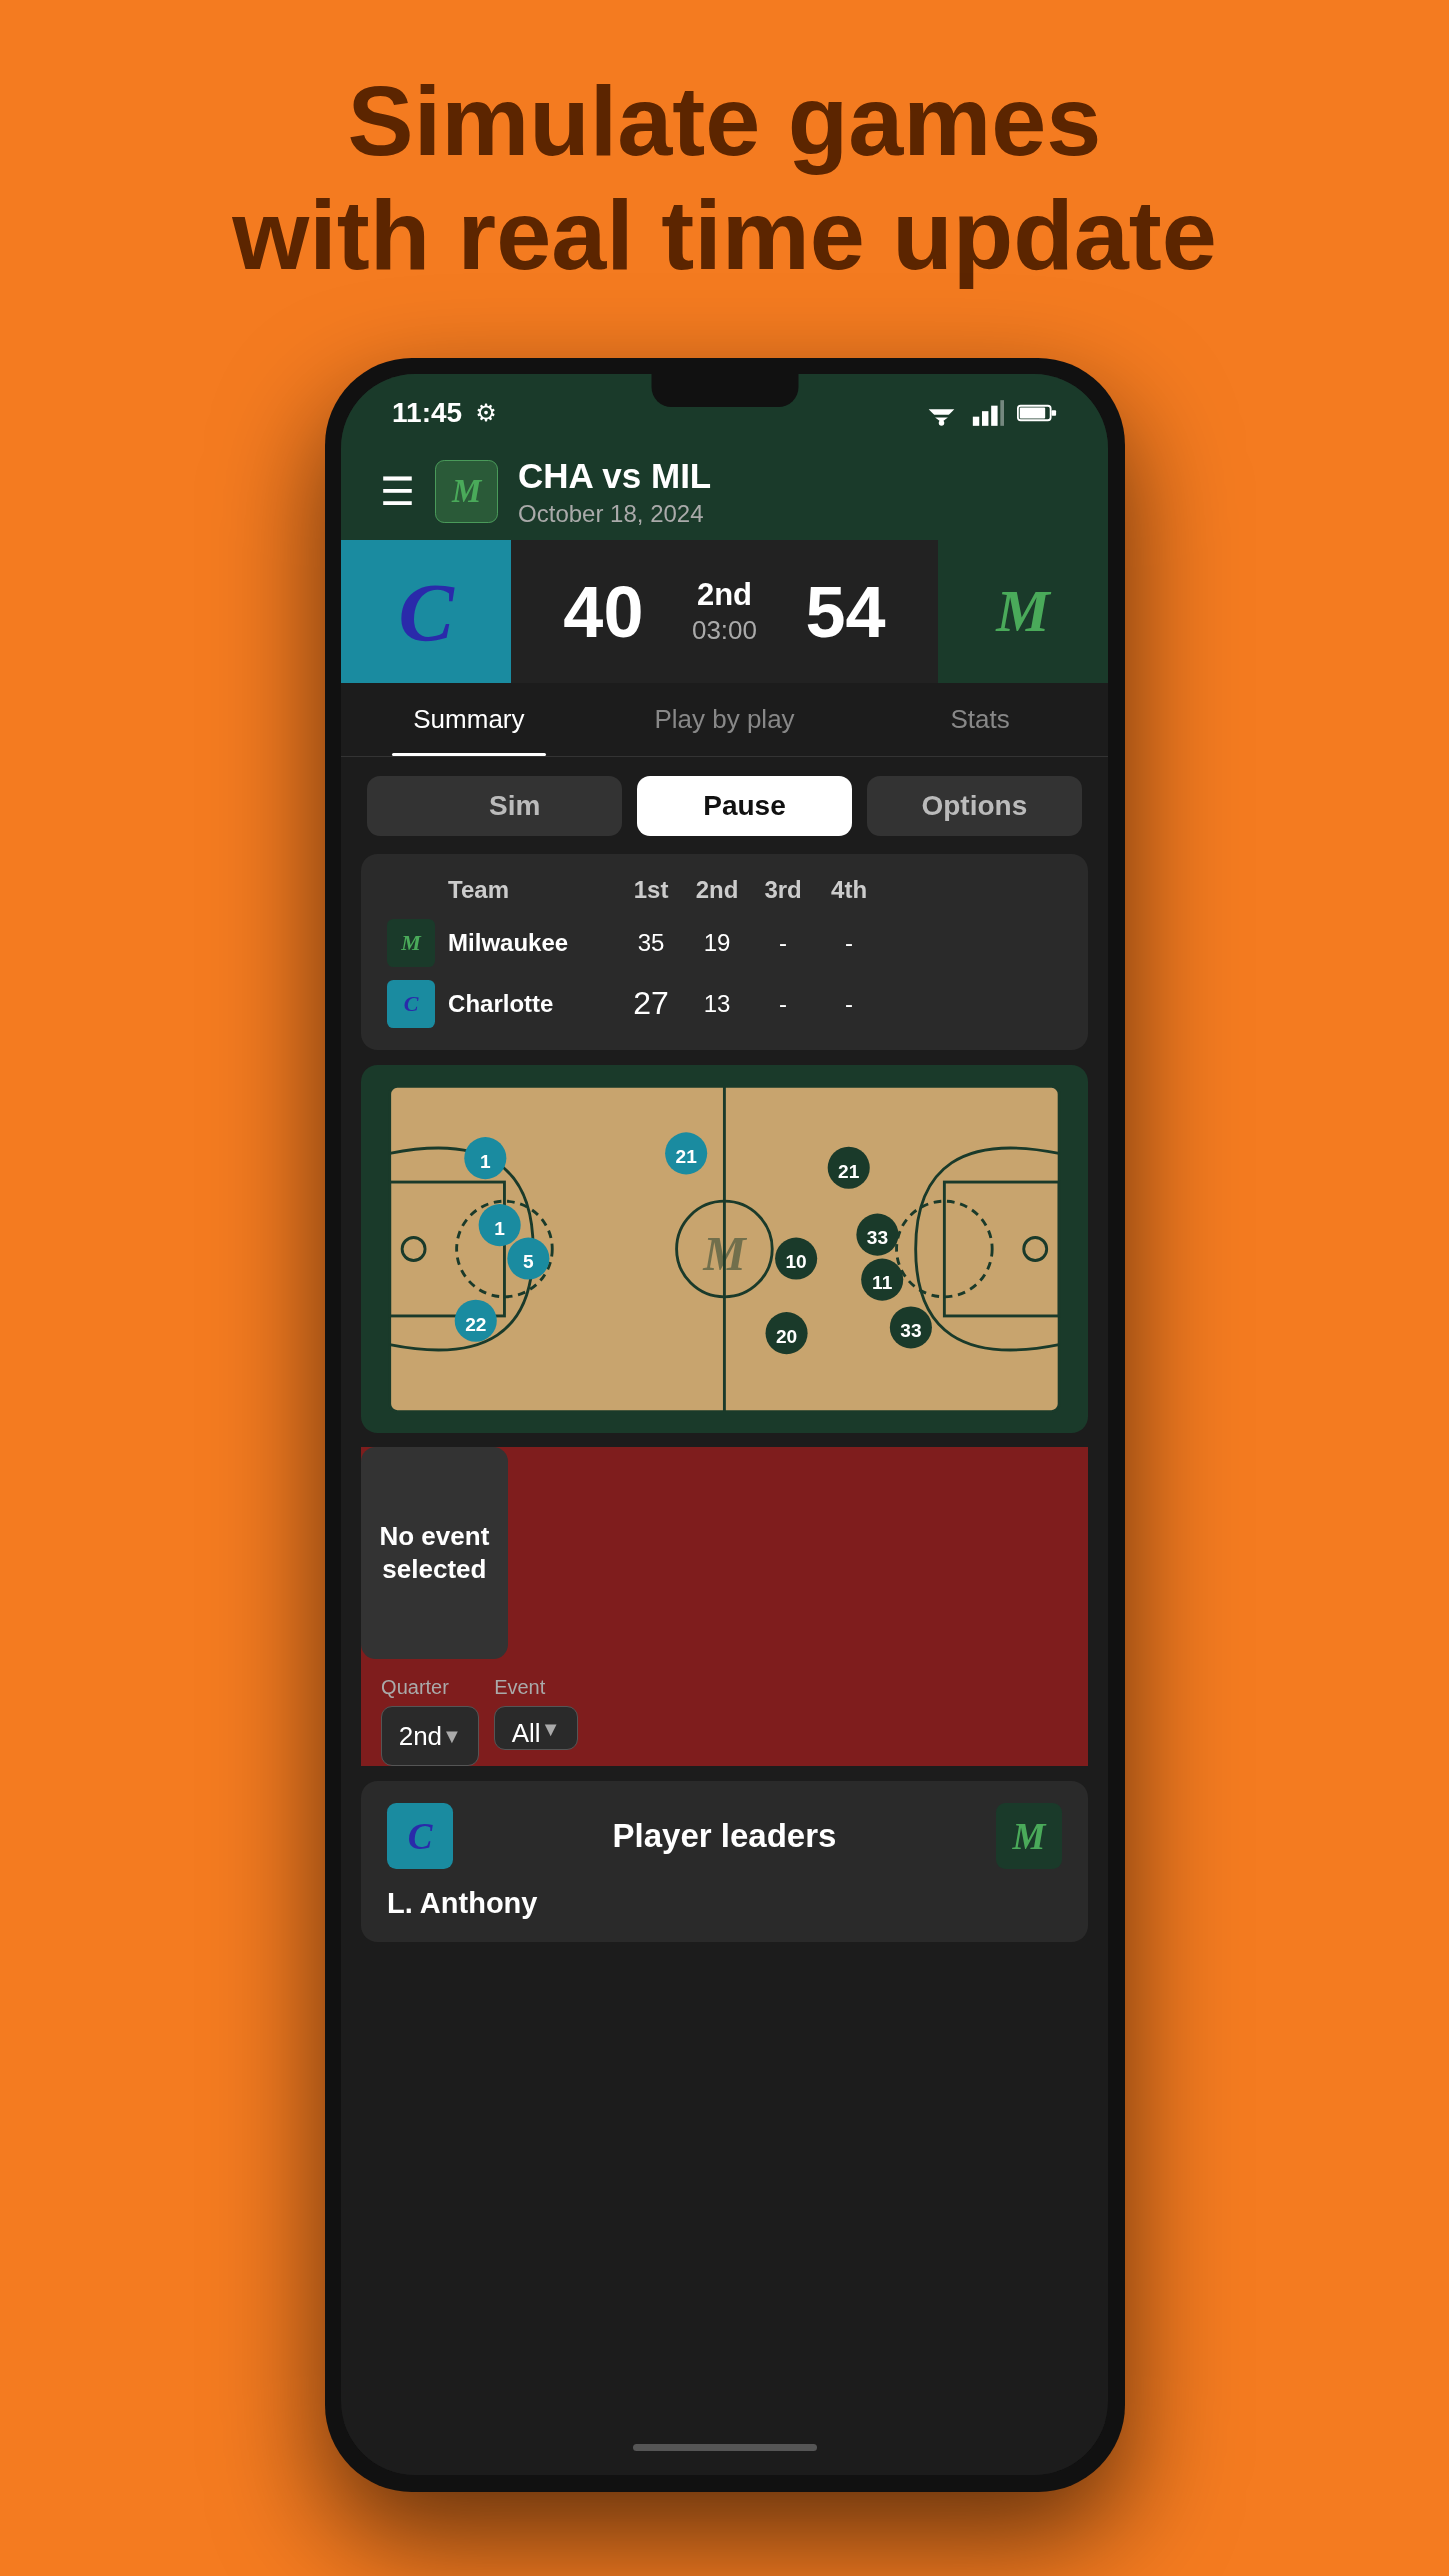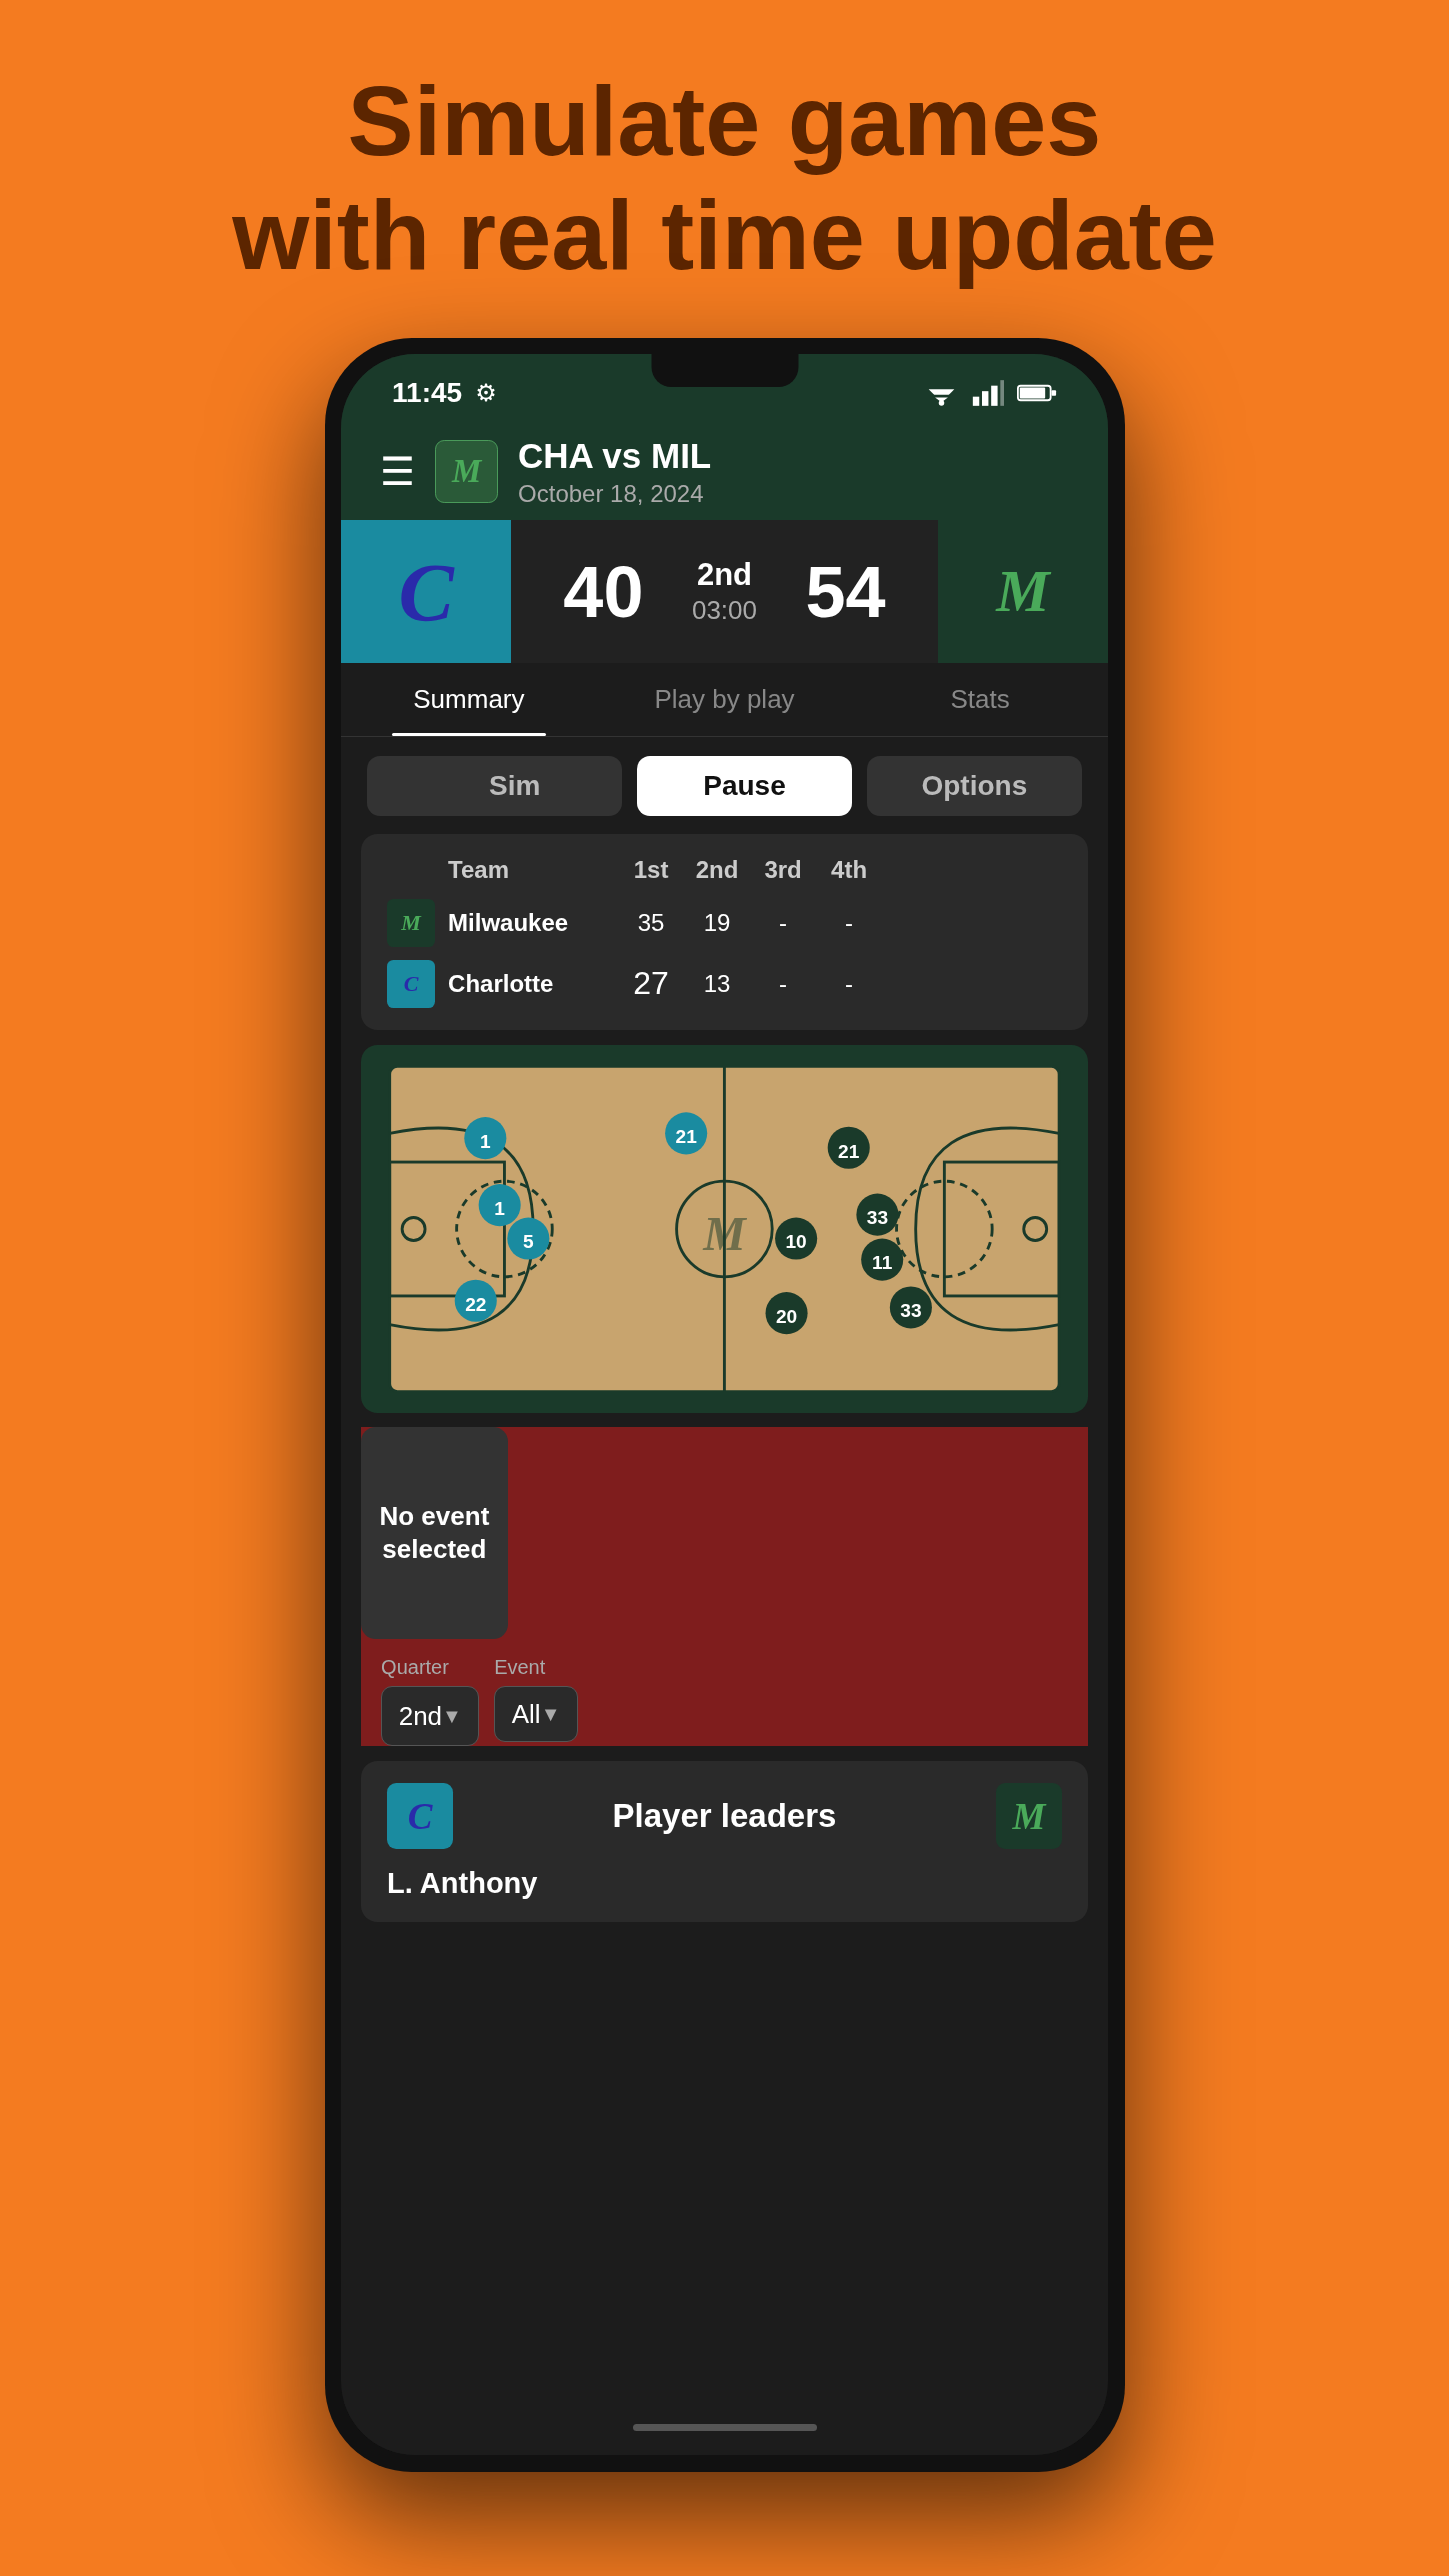--- a/index.html
+++ b/index.html
@@ -10,21 +10,21 @@
       display: flex;
       flex-direction: column;
       align-items: center;
       font-family: 'Arial', sans-serif;
       overflow: hidden;
     }
   </style>
 </head>
 <body>
 
-<div style="width:1449px; height:2576px; background:#F47B20; display:flex; flex-direction:column; align-items:center;">
+<div style="width:1449px; height:2576px; background:#F47B20; display:flex; flex-direction:column; align-items:center;gap:20px;">
 
   <div style="text-align:center; margin-top:64px; margin-bottom:46px;">
     <div style="font-size:99px; font-weight:900; color:#5C2500; line-height:1.15; font-family:Arial,sans-serif;">
       <span>Simulate games</span><br>
       <span>with real time update</span>
     </div>
   </div>
 
   <div style="
     width:800px;
@@ -358,21 +358,21 @@
             <div style="flex:1;margin-left:20px;">
               <div style="color:#aaa; font-size:20px; margin-bottom:7.4px; font-family:Arial,sans-serif;">Quarter</div>
               <div style="background:#2a2a2a; border:0.9px solid #555; border-radius:11px; color:white; font-size:26px; padding:11px 16.6px; display:flex; align-items:center; justify-content:space-between; height:60px; cursor:pointer;">
                 <span style="font-family:Arial,sans-serif;">2nd</span>
                 <span style="color:#aaa; font-size:20px;">▼</span>
               </div>
             </div>
 
             <div style="flex:1;">
               <div style="color:#aaa; font-size:20px; margin-bottom:7.4px; font-family:Arial,sans-serif;">Event</div>
-              <div style="background:#2a2a2a; border:0.9px solid #555; border-radius:11px; color:white; font-size:26px; padding:11px 16.6px; display:flex; align-items:center; justify-content:space-between; height:56px; cursor:pointer;">
+              <div style="background:#2a2a2a; border:0.9px solid #555; border-radius:11px; color:white; font-size:26px; padding:11px 16.6px; display:flex; align-items:flex-start; justify-content:space-between; height:44px; cursor:pointer;">
                 <span style="font-family:Arial,sans-serif;">All</span>
                 <span style="color:#aaa; font-size:20px;">▼</span>
               </div>
             </div>
           </div>
         </div>
       </div>
 
       <div style="
         background:#2a2a2a;

